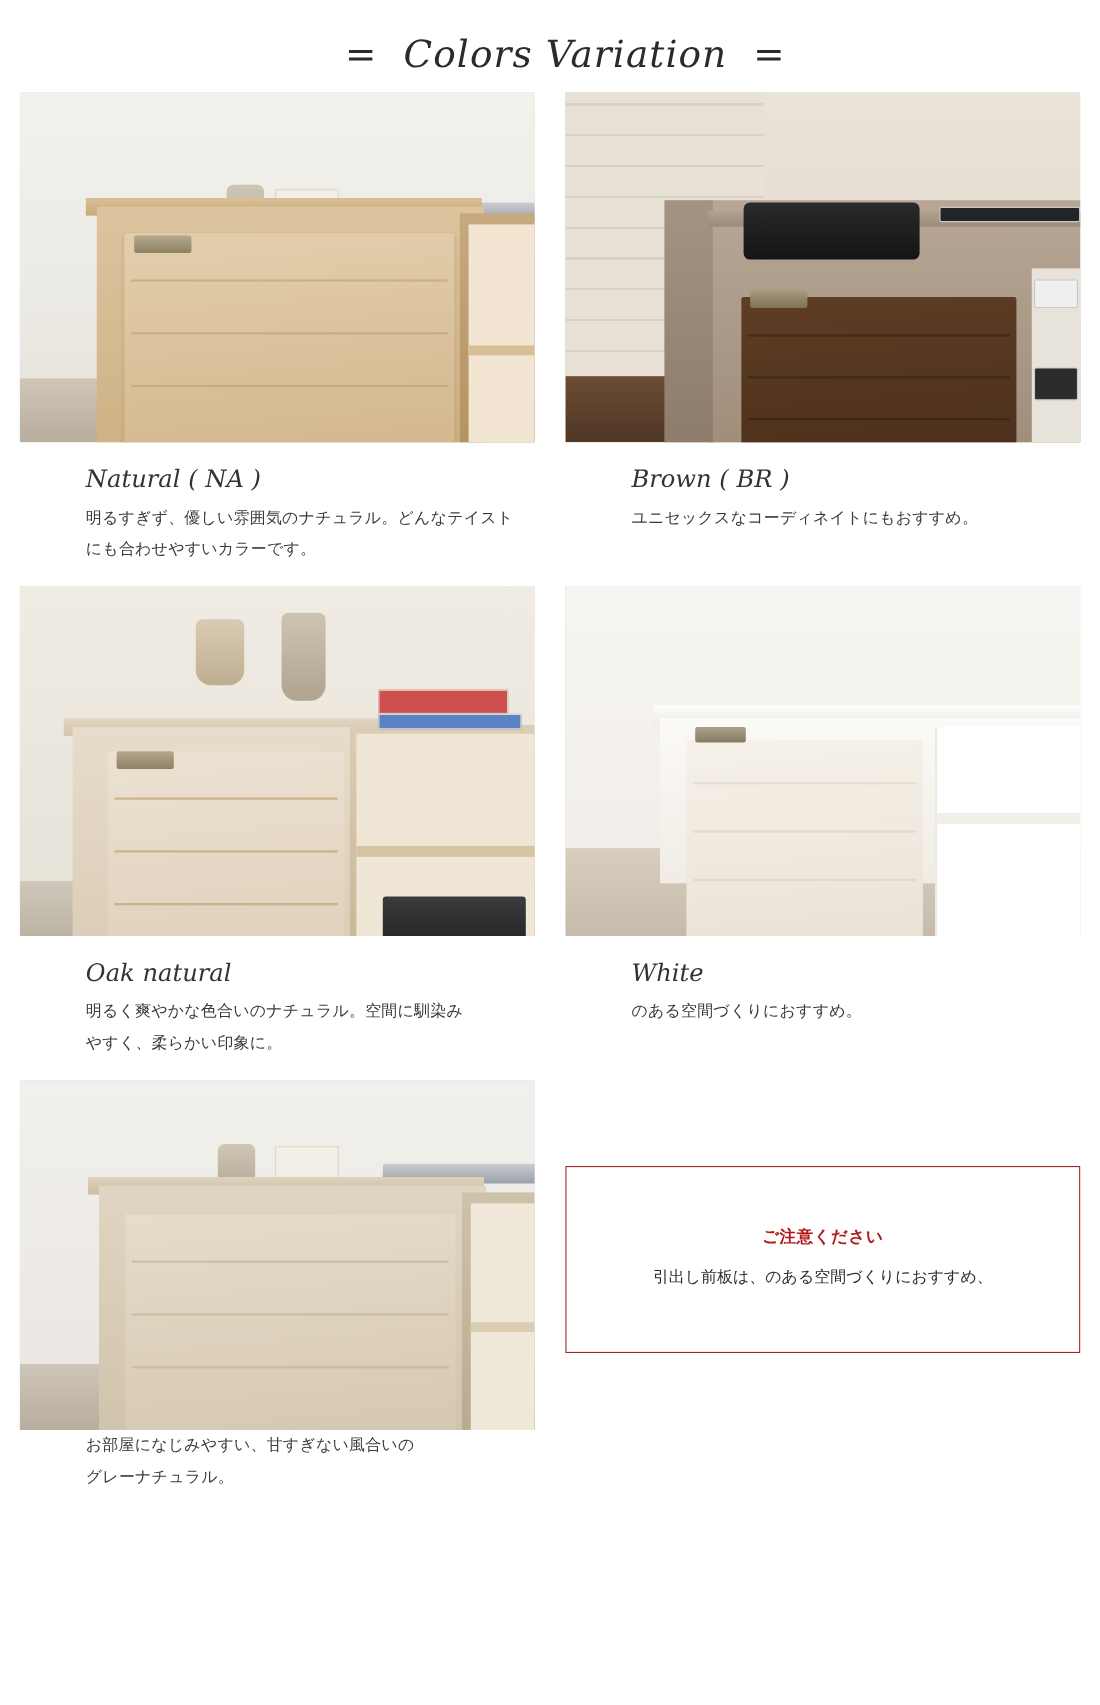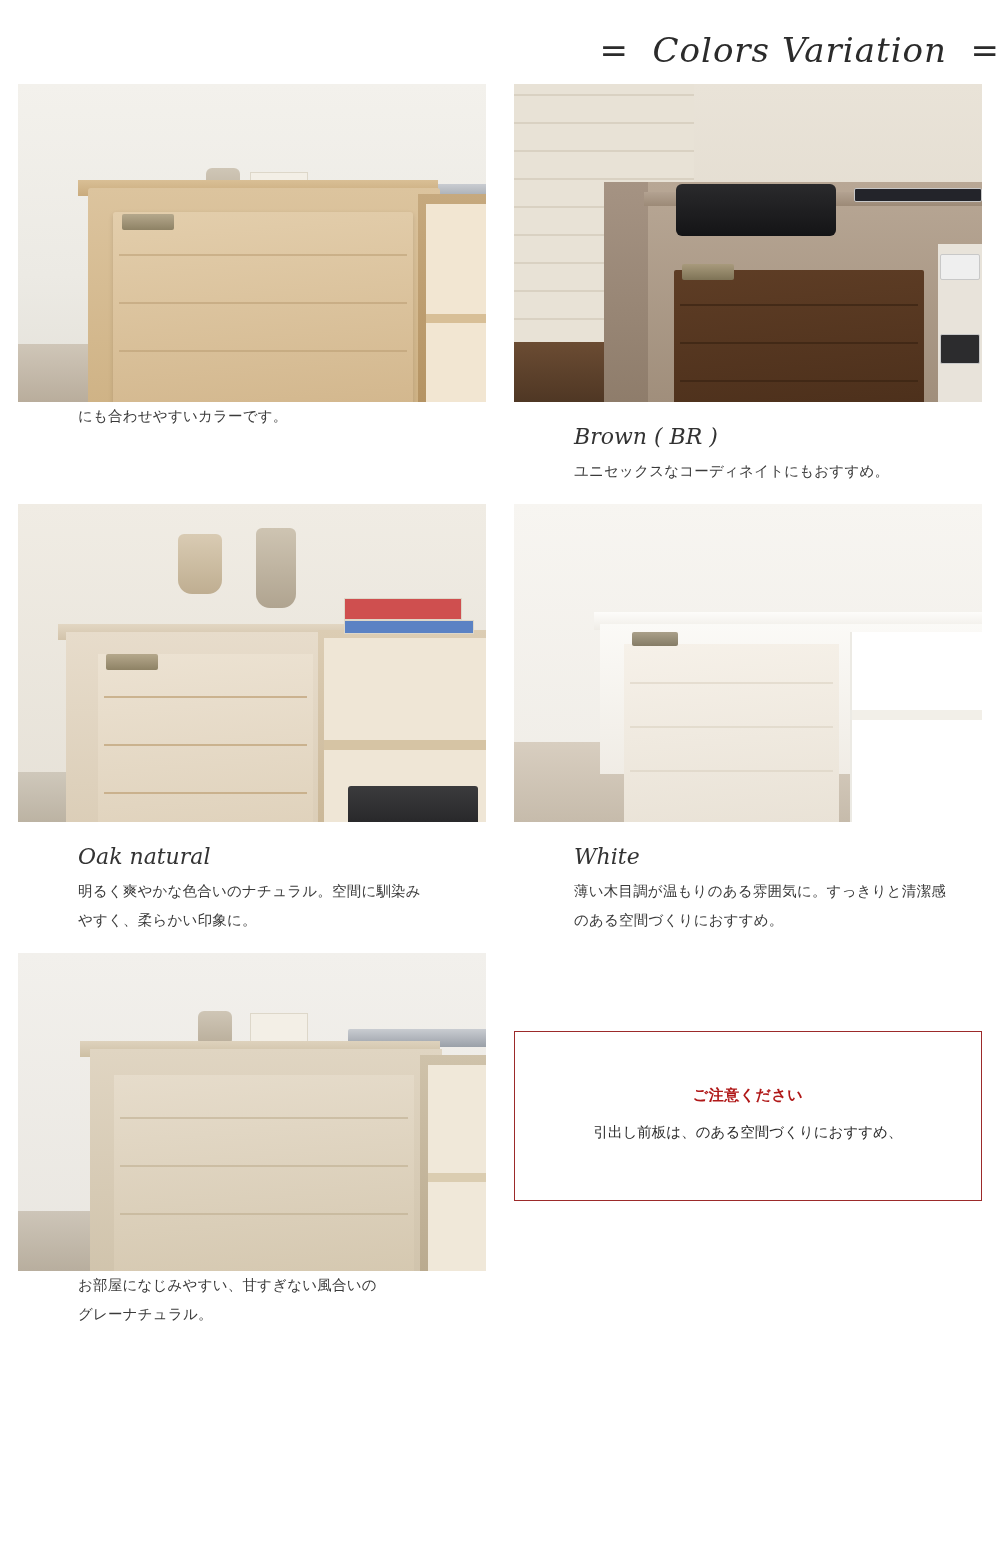--- a/index.html
+++ b/index.html
@@ -11,21 +11,21 @@
     color: #2b2b2b;
   }
   .page {
     position: relative;
     width: 1000px; height: 1550px;
     overflow: hidden;
   }
 
   
   .header {
-    text-align: right;
+    text-align: center;
     padding-top: 30px;
     padding-bottom: 14px;
     padding-left: 28px;
   }
   .header-title {
     font-family: "DejaVu Serif", serif;
     font-style: italic;
     font-size: 34px;
     font-weight: 400;
     letter-spacing: 1px;
@@ -195,20 +195,22 @@
             <div class="sh" style="top:120px;"></div>
           </div>
           <div class="front">
             <div class="slat" style="top:42px;"></div>
             <div class="slat" style="top:90px;"></div>
             <div class="slat" style="top:138px;"></div>
           </div>
           <div class="plate" style="left:104px; top:130px; width:52px; height:16px; background:linear-gradient(180deg,#b5a88c,#8e8265);"></div>
 
         </div>
+        <div class="caption-title">Natural ( NA )</div>
+        <div class="caption-body">明るすぎず、優しい雰囲気のナチュラル。どんなテイスト</div>
         <div class="caption-body">にも合わせやすいカラーです。</div>
       </div>
 
       <div class="cell">
         <div class="photo p2">
           <div class="wall"></div>
           <div class="brick"></div>
           <div class="floor"></div>
           <div class="body"></div>
           <div class="sidepanel"></div>
@@ -273,21 +275,20 @@
           </div>
           <div class="front">
             <div class="slat" style="top:38px;"></div>
             <div class="slat" style="top:82px;"></div>
             <div class="slat" style="top:126px;"></div>
           </div>
           <div class="plate" style="left:118px; top:128px; width:46px; height:14px; background:linear-gradient(180deg,#aaa08a,#857c66);"></div>
 
         </div>
         <div class="caption-title">White</div>
-        <div class="caption-body">薄い木目調が温もりのある雰囲気に。すっきりと清潔感</div>
         <div class="caption-body">のある空間づくりにおすすめ。</div>
       </div>
     </div>
 
     <div class="row">
 
       <div class="cell">
         <div class="photo p5">
           <div class="wall"></div>
           <div class="floor"></div>

